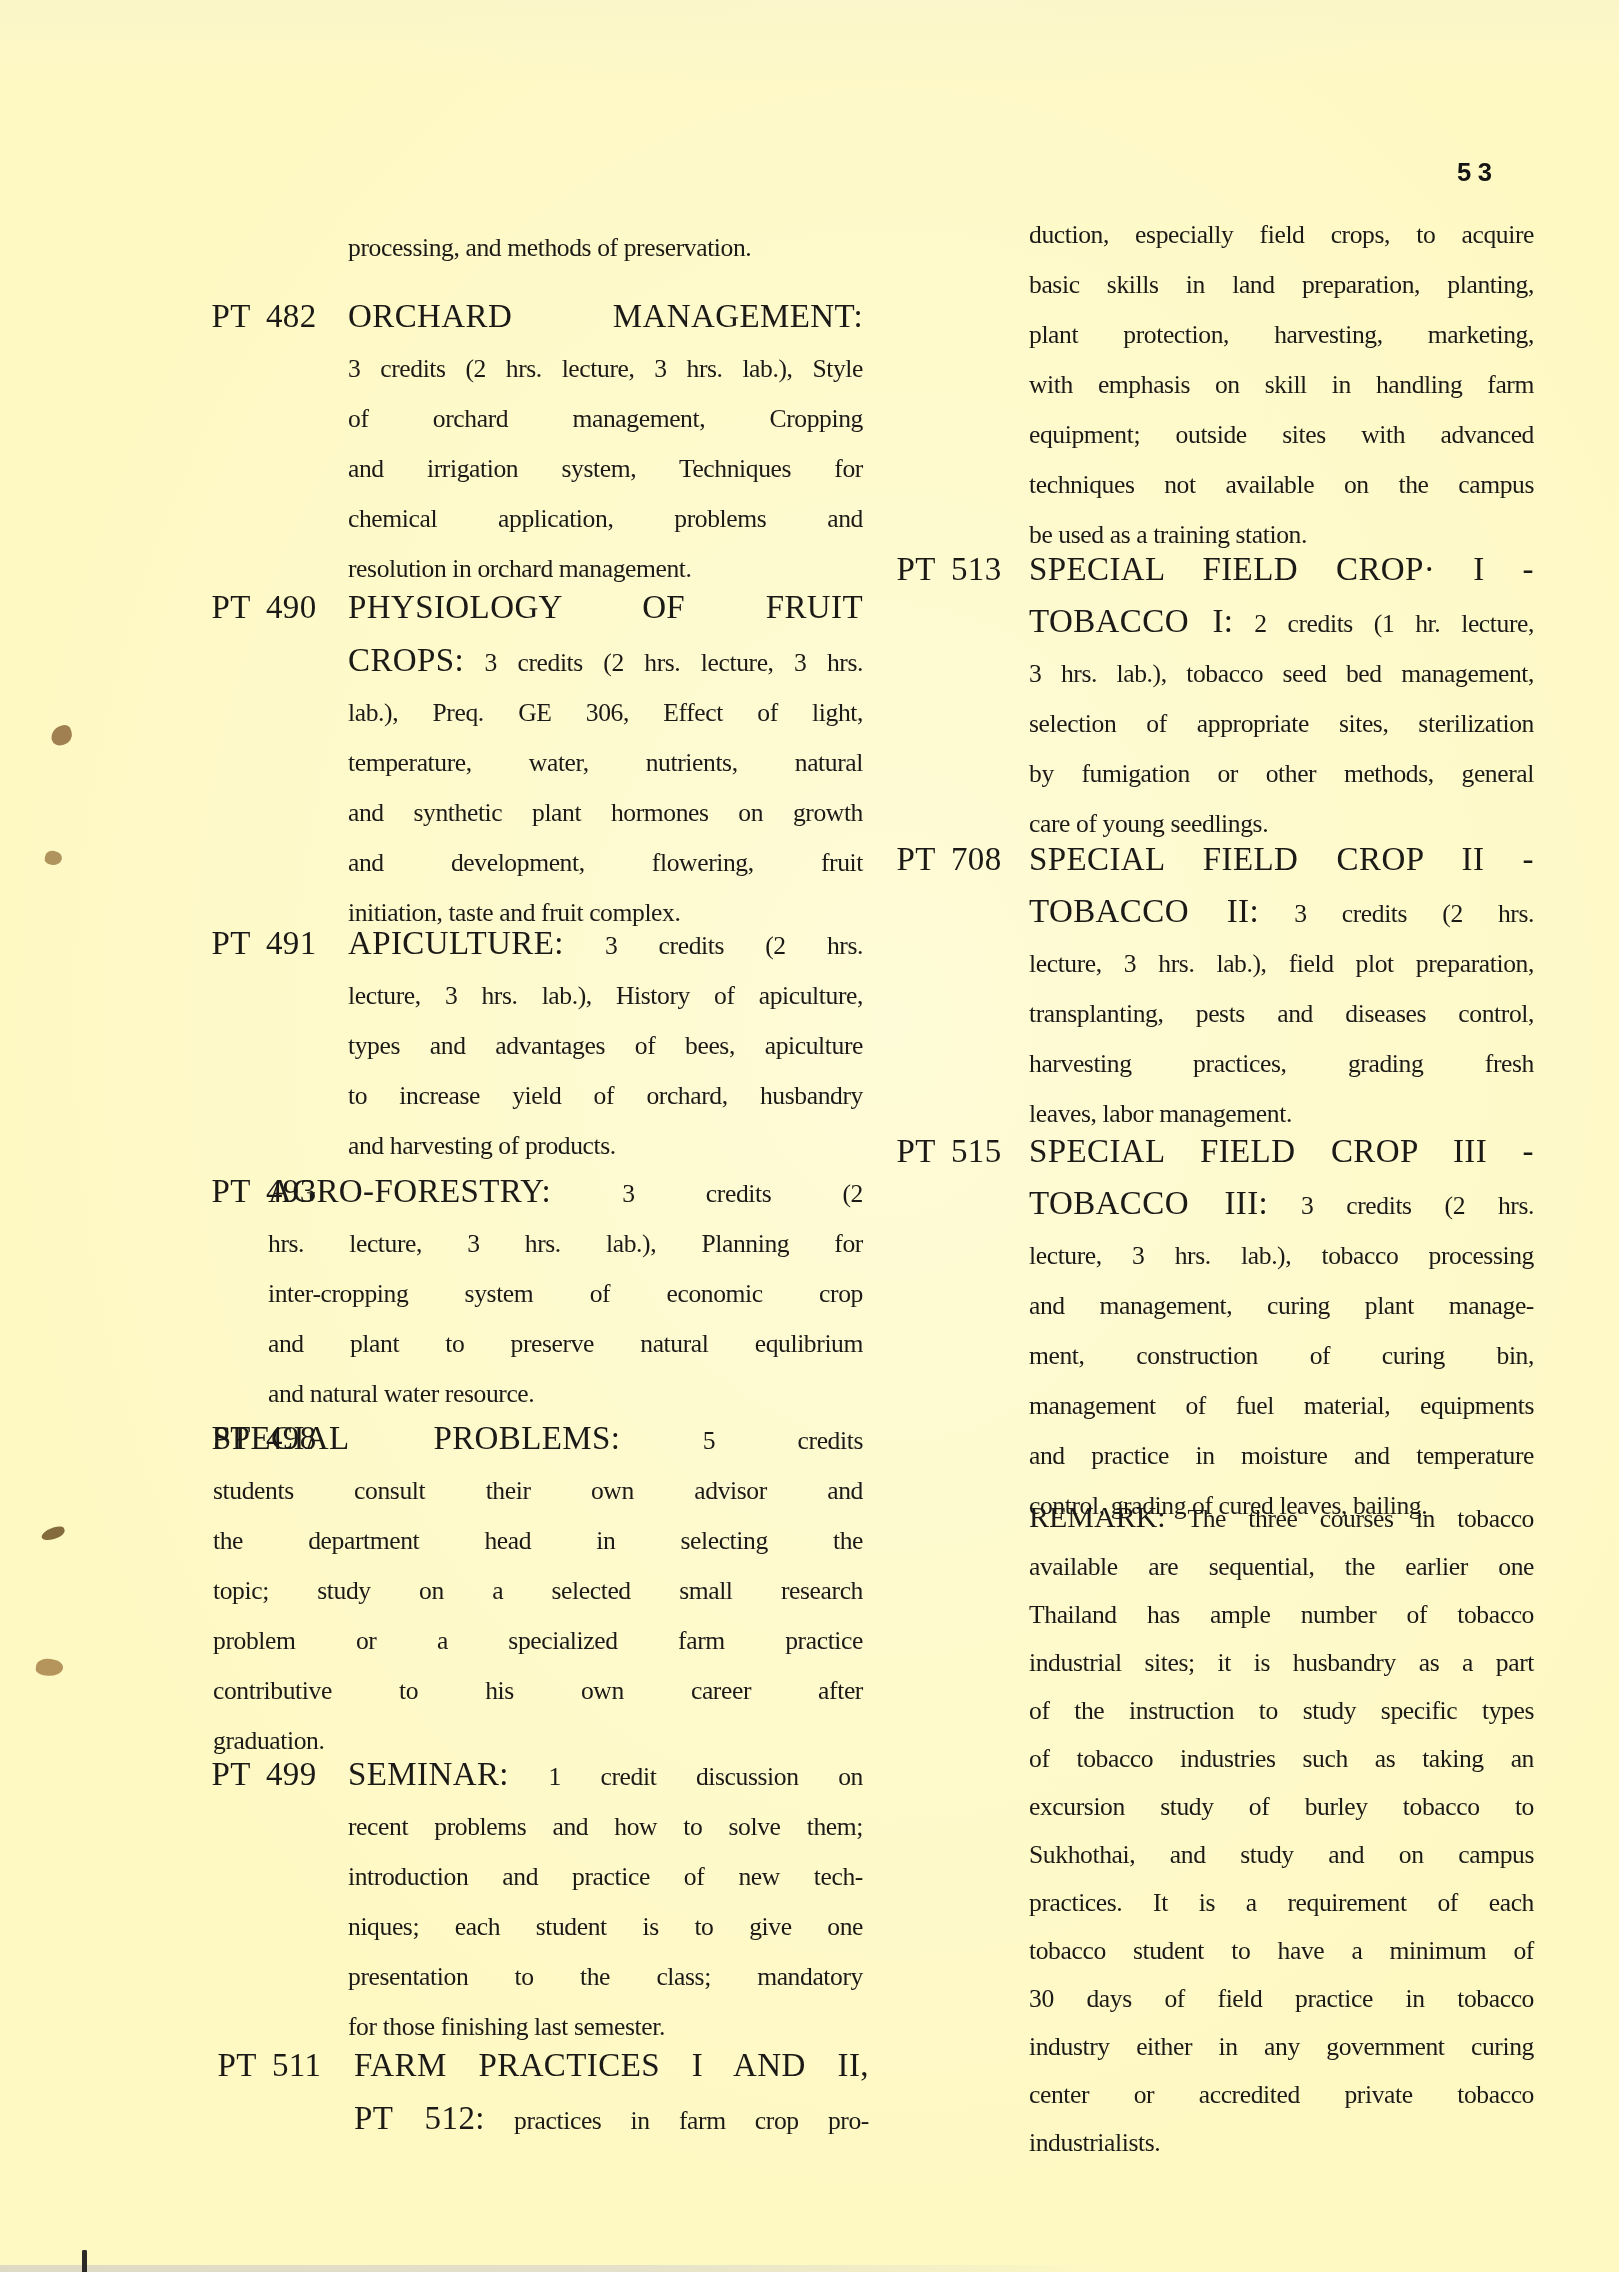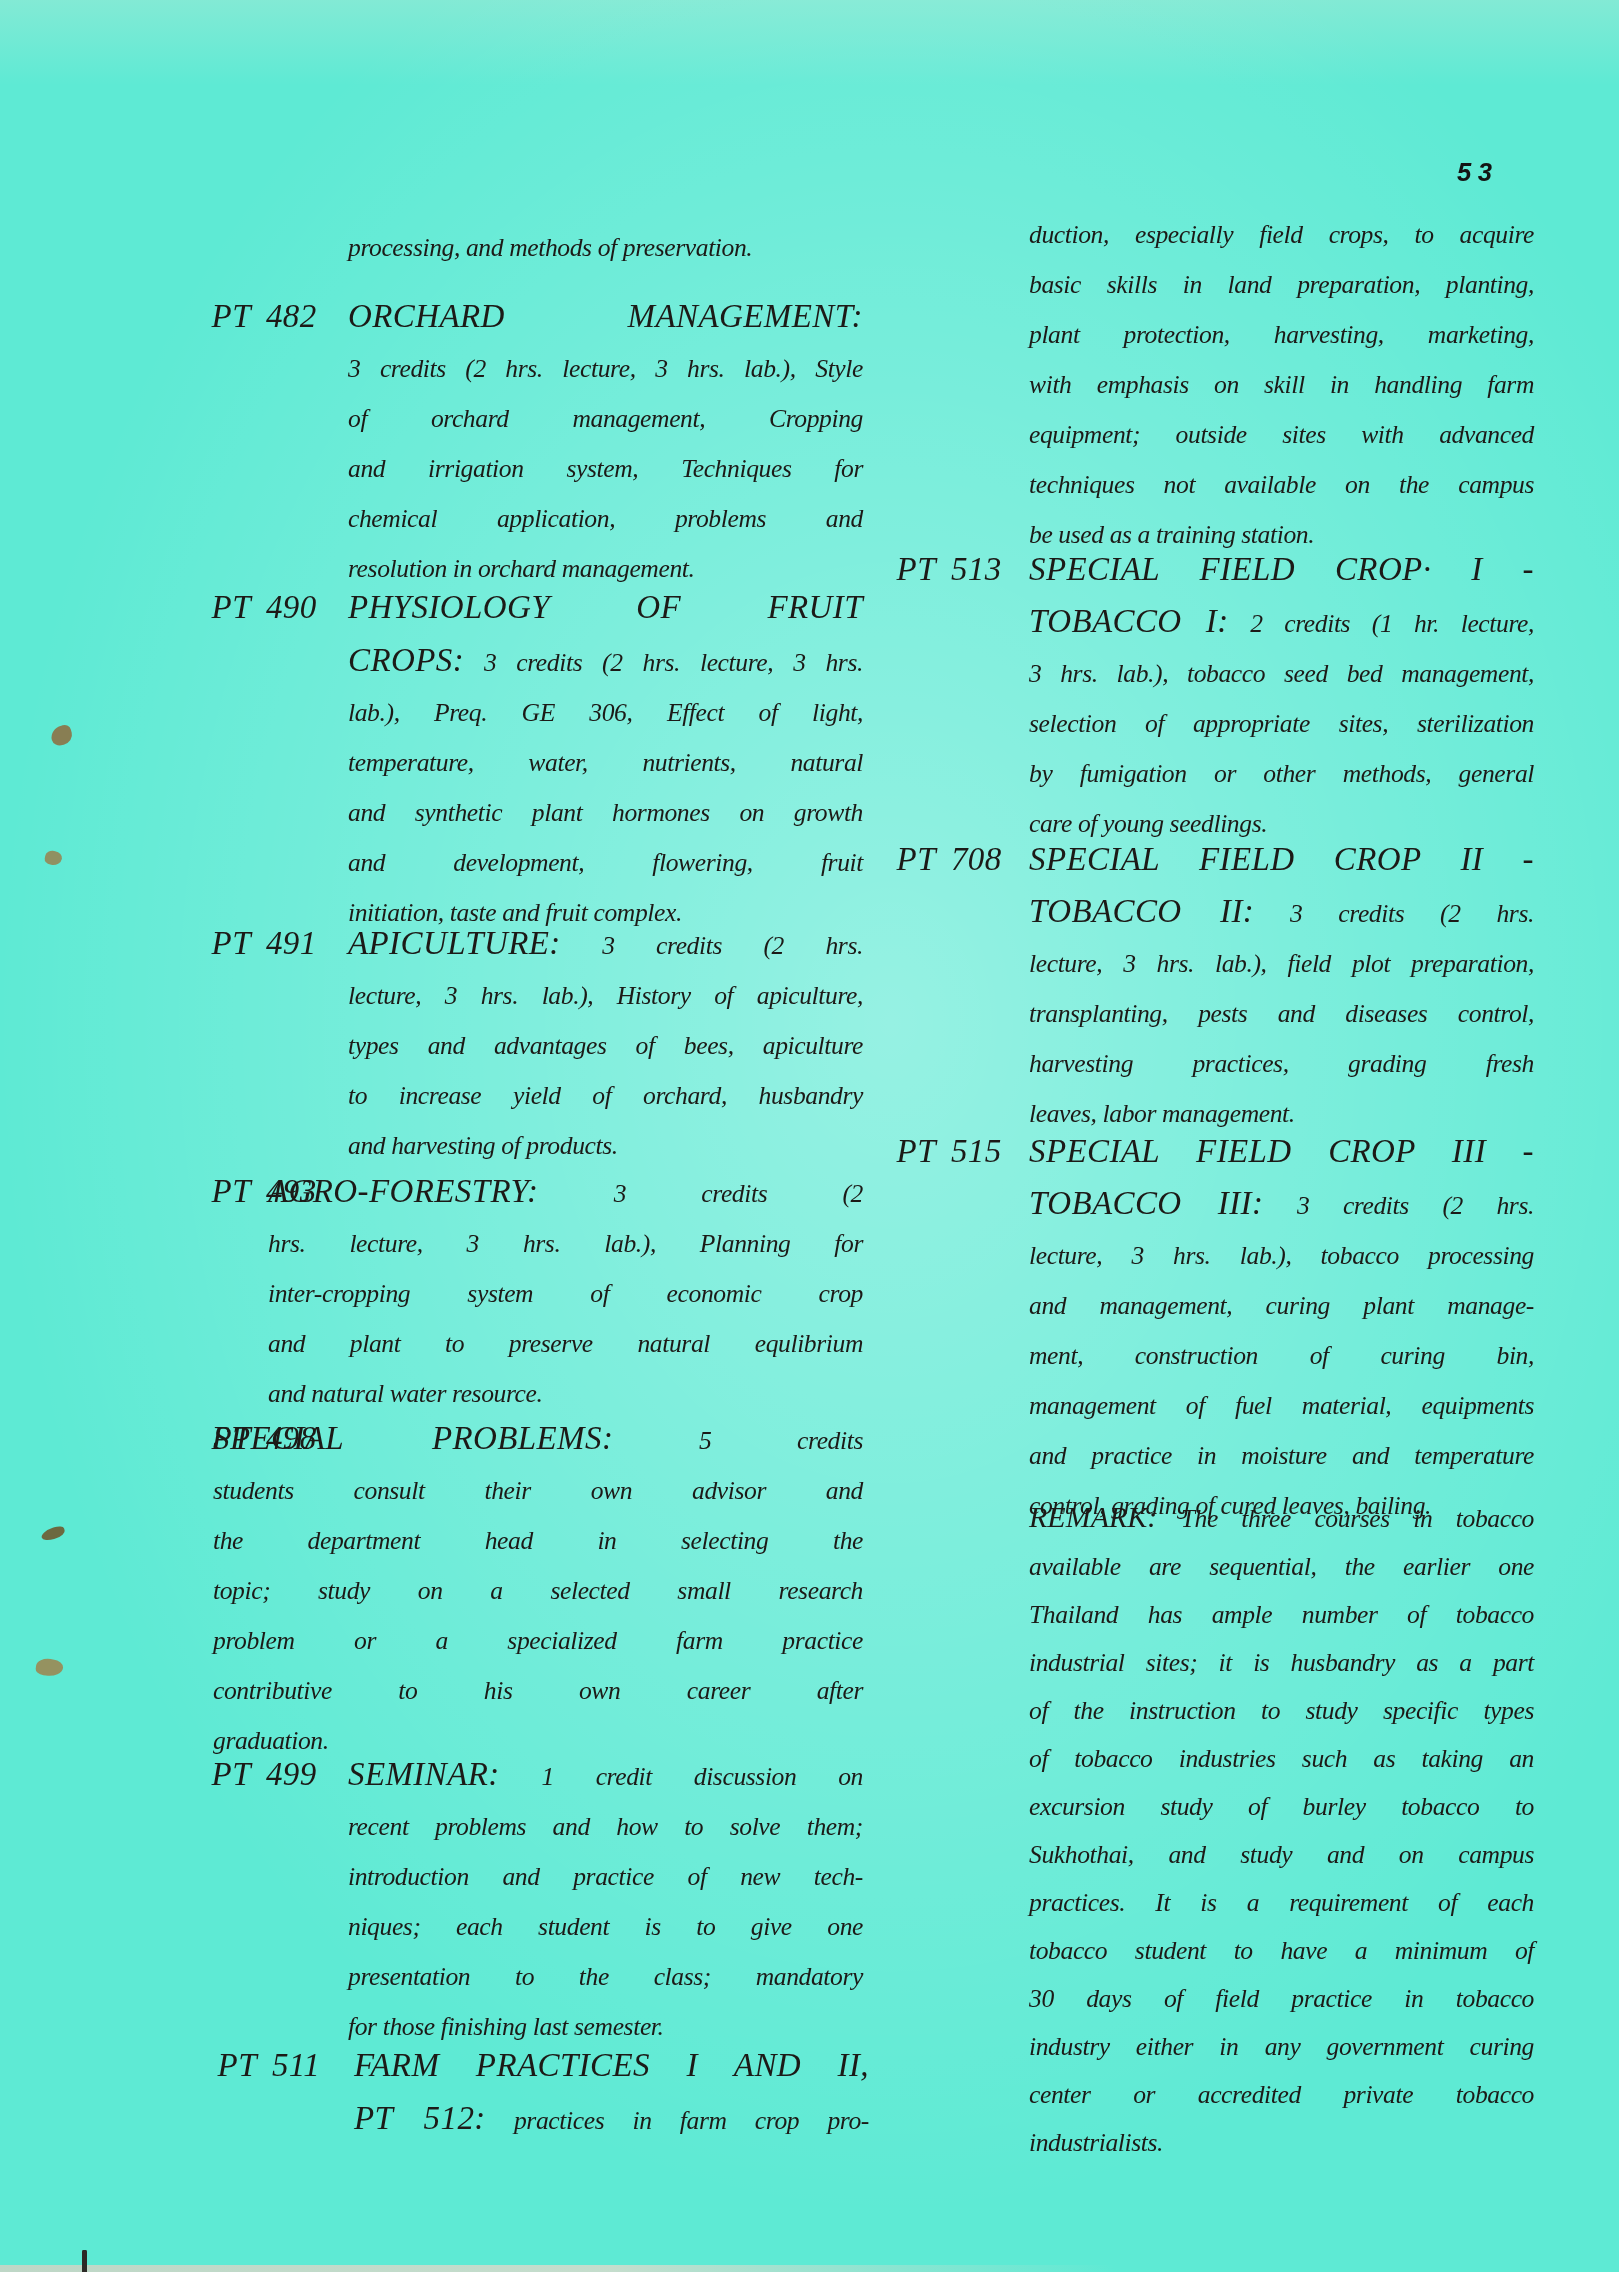--- a/index.html
+++ b/index.html
@@ -1,24 +1,23 @@
 <!DOCTYPE html>
 <html style="font-size:11.4px"><head>
 <meta charset="utf-8">
 <style>
   html, body { margin: 0; padding: 0; background: #e8e4d8; }
   #page {
     position: relative;
     width: 1619px;
     height: 2273px;
-    background: #5eead4;
+    background: #fef9c3;
     overflow: hidden;
     font-family: "Liberation Serif", serif;
     color: #1c1a17;
-    font-style: italic;
   }
   
   #page::before {
     content: "";
     position: absolute; inset: 0;
     background:
       radial-gradient(ellipse 1278px 1704px at 55% 45%, rgba(255,255,255,0.35), rgba(0,0,0,0) 70%),
       linear-gradient(180deg, rgba(240,234,215,0.25), rgba(0,0,0,0) 85px);
     pointer-events: none;
   }

